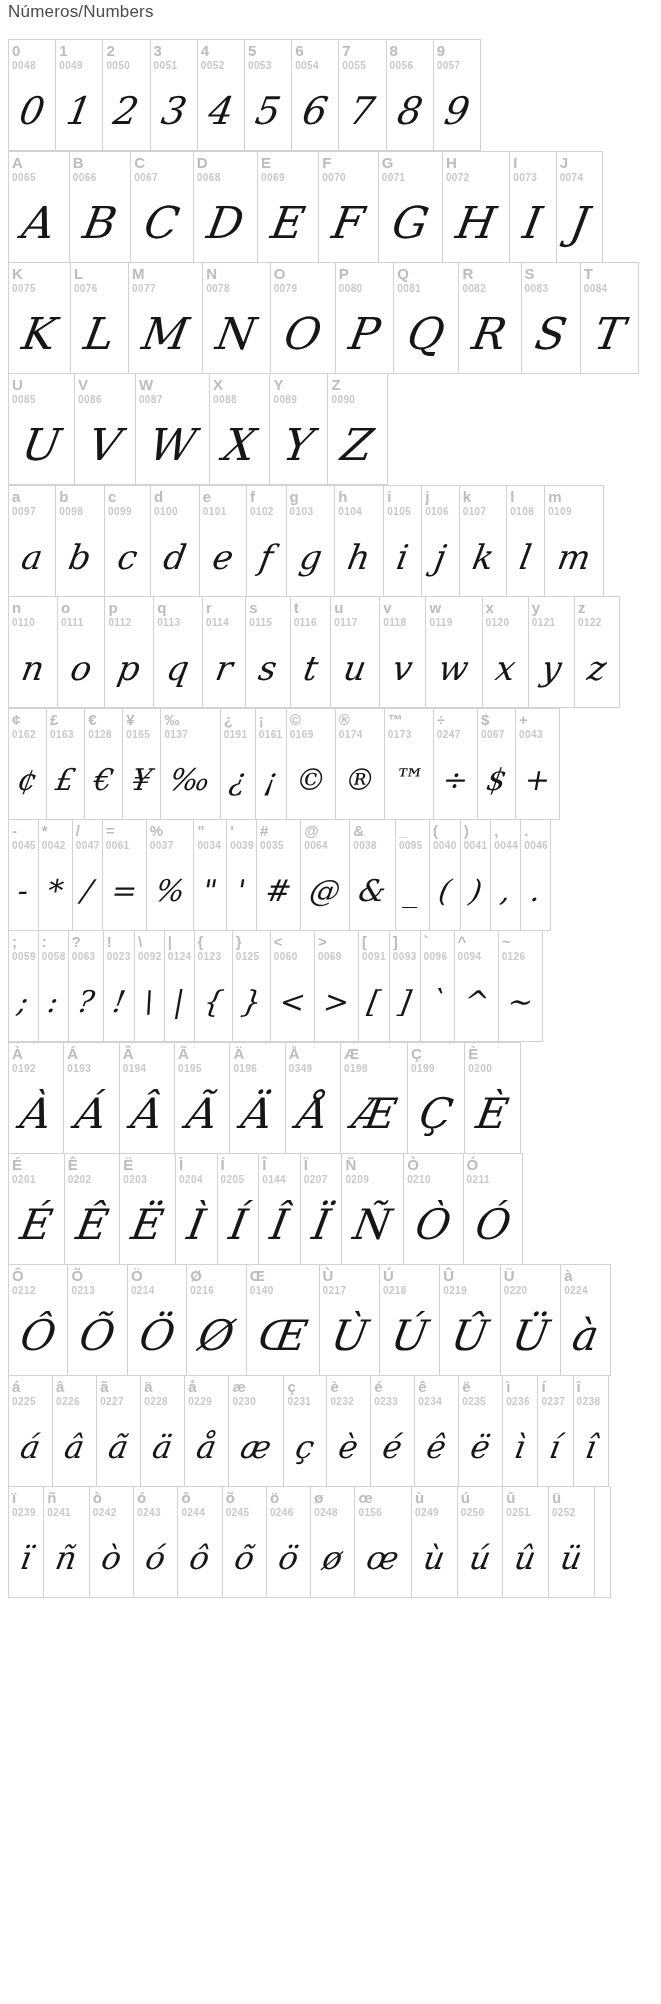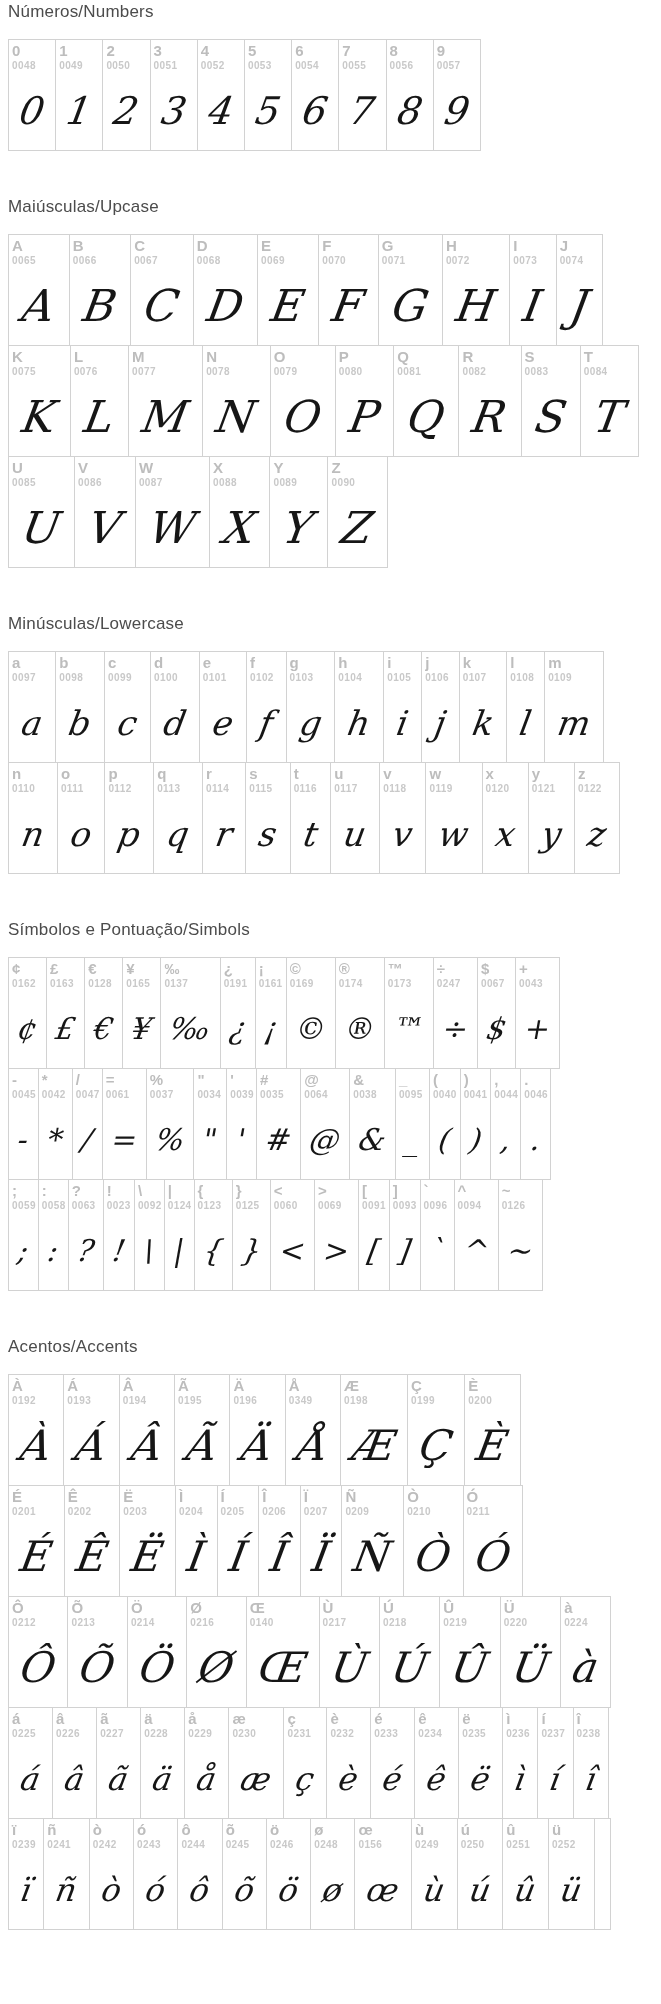--- a/index.html
+++ b/index.html
@@ -181,21 +181,20 @@
             <span class="cell-char-label">9</span>
             <span class="cell-code-label">0057</span>
           </div>
           <div class="cell-glyph-area">
             <span class="cell-glyph">9</span>
           </div>
         </div>
       </div>
     </div>
     <div class="glyph-section sec-1">
-      <h2 class="section-title">Maiúsculas/Upcase</h2>
       <div class="glyph-row">
         <div class="glyph-cell">
           <div class="cell-head">
             <span class="cell-char-label">A</span>
             <span class="cell-code-label">0065</span>
           </div>
           <div class="cell-glyph-area">
             <span class="cell-glyph">A</span>
           </div>
         </div>
@@ -424,21 +423,20 @@
             <span class="cell-char-label">Z</span>
             <span class="cell-code-label">0090</span>
           </div>
           <div class="cell-glyph-area">
             <span class="cell-glyph">Z</span>
           </div>
         </div>
       </div>
     </div>
     <div class="glyph-section sec-2">
-      <h2 class="section-title">Minúsculas/Lowercase</h2>
       <div class="glyph-row row-small">
         <div class="glyph-cell">
           <div class="cell-head">
             <span class="cell-char-label">a</span>
             <span class="cell-code-label">0097</span>
           </div>
           <div class="cell-glyph-area">
             <span class="cell-glyph">a</span>
           </div>
         </div>
@@ -665,21 +663,20 @@
             <span class="cell-char-label">z</span>
             <span class="cell-code-label">0122</span>
           </div>
           <div class="cell-glyph-area">
             <span class="cell-glyph">z</span>
           </div>
         </div>
       </div>
     </div>
     <div class="glyph-section sec-3">
-      <h2 class="section-title">Símbolos e Pontuação/Simbols</h2>
       <div class="glyph-row">
         <div class="glyph-cell">
           <div class="cell-head">
             <span class="cell-char-label">¢</span>
             <span class="cell-code-label">0162</span>
           </div>
           <div class="cell-glyph-area">
             <span class="cell-glyph">¢</span>
           </div>
         </div>
@@ -1061,21 +1058,20 @@
             <span class="cell-char-label">~</span>
             <span class="cell-code-label">0126</span>
           </div>
           <div class="cell-glyph-area">
             <span class="cell-glyph">~</span>
           </div>
         </div>
       </div>
     </div>
     <div class="glyph-section sec-4">
-      <h2 class="section-title">Acentos/Accents</h2>
       <div class="glyph-row">
         <div class="glyph-cell">
           <div class="cell-head">
             <span class="cell-char-label">À</span>
             <span class="cell-code-label">0192</span>
           </div>
           <div class="cell-glyph-area">
             <span class="cell-glyph">À</span>
           </div>
         </div>
@@ -1194,21 +1190,21 @@
             <span class="cell-char-label">Í</span>
             <span class="cell-code-label">0205</span>
           </div>
           <div class="cell-glyph-area">
             <span class="cell-glyph">Í</span>
           </div>
         </div>
         <div class="glyph-cell">
           <div class="cell-head">
             <span class="cell-char-label">Î</span>
-            <span class="cell-code-label">0206</span>
+            <span class="cell-code-label">0144</span>
           </div>
           <div class="cell-glyph-area">
             <span class="cell-glyph">Î</span>
           </div>
         </div>
         <div class="glyph-cell">
           <div class="cell-head">
             <span class="cell-char-label">Ï</span>
             <span class="cell-code-label">0207</span>
           </div>

